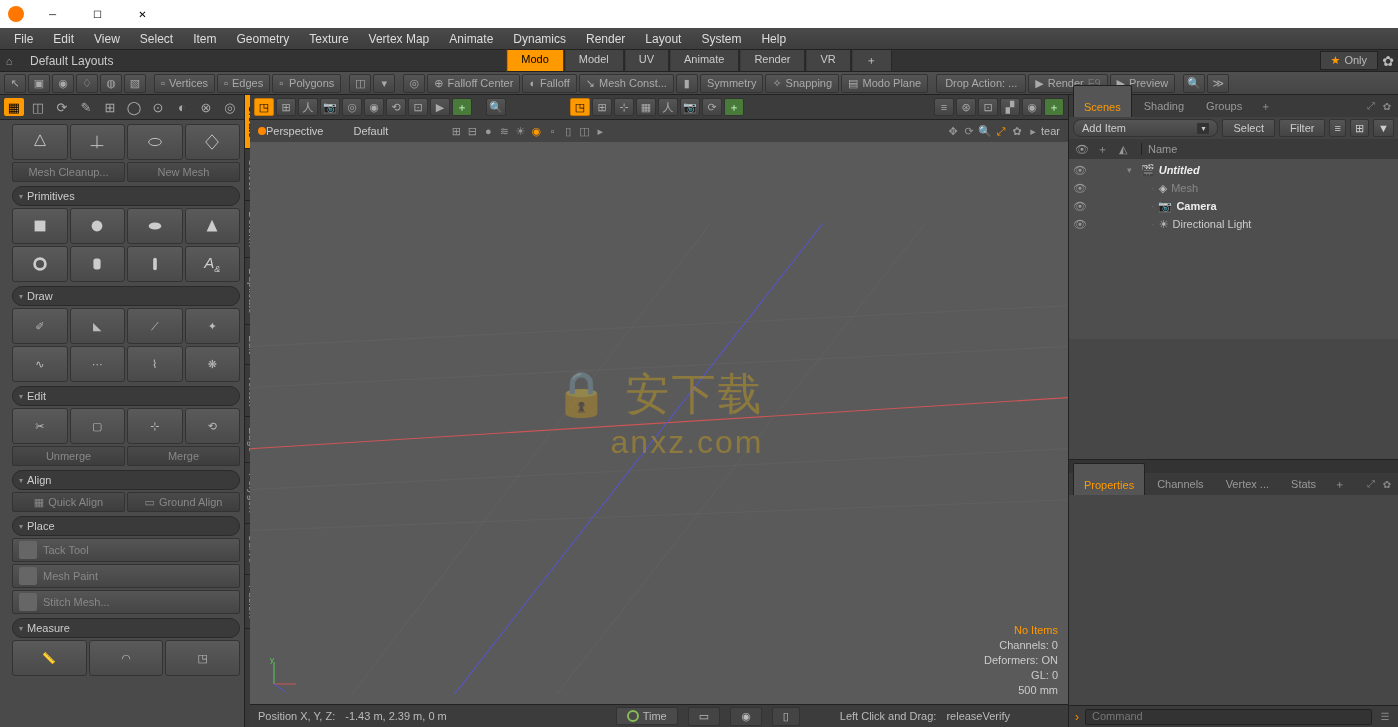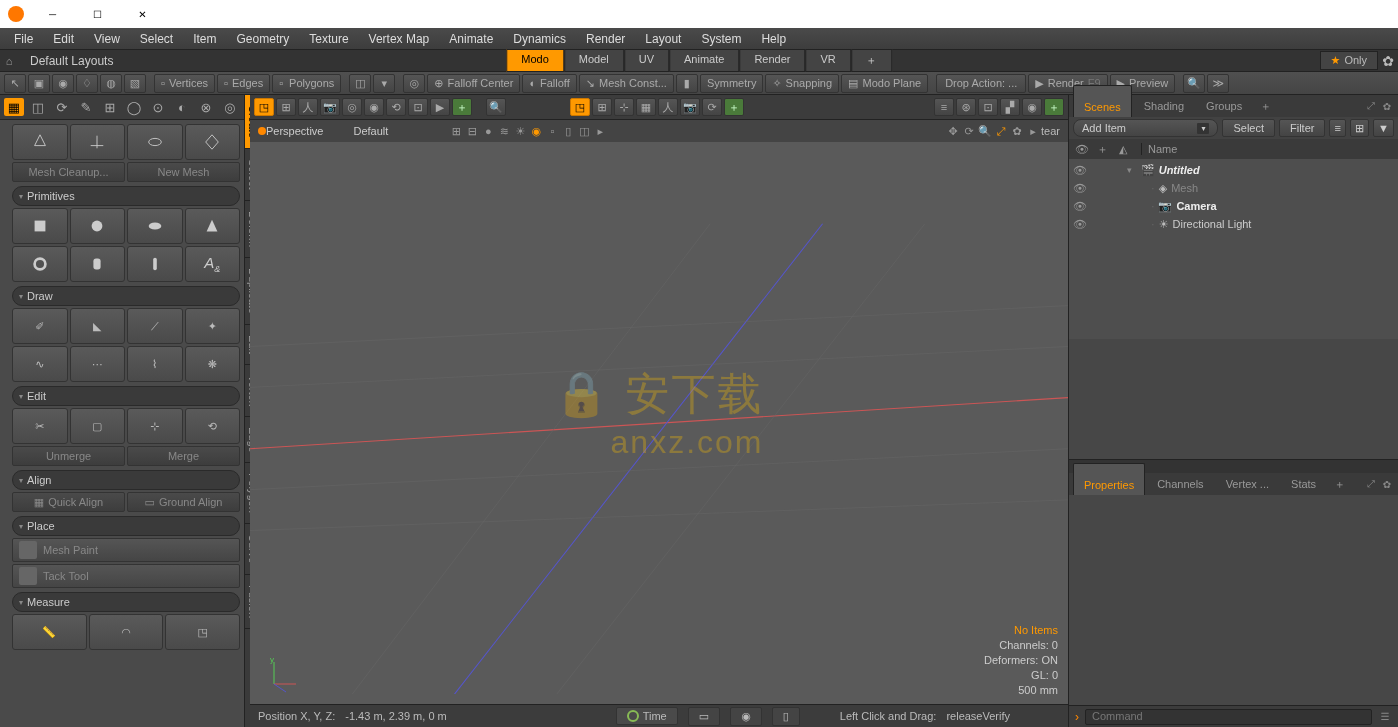--- a/index.html
+++ b/index.html
@@ -277,25 +277,29 @@
           <div class="halfbtn">Merge</div>
         </div>
         <div class="section">Align</div>
         <div class="toolrow">
           <div class="halfbtn">▦ <span style="margin-left:4px">Quick Align</span></div>
           <div class="halfbtn">▭ <span style="margin-left:4px">Ground Align</span></div>
         </div>
         <div class="section">Place</div>
         <div class="listbtn">
             <div class="ic"></div>
+            <span>Tack Tool</span>
+          </div>
+        <div class="listbtn">
+            <div class="ic"></div>
             <span>Mesh Paint</span>
           </div>
         <div class="listbtn">
             <div class="ic"></div>
-            <span>Tack Tool</span>
+            <span>Stitch Mesh...</span>
           </div>
         <div class="section">Measure</div>
         <div class="toolrow">
           <div class="toolbtn">📏</div>
           <div class="toolbtn">◠</div>
           <div class="toolbtn">◳</div>
         </div>
       </div>
     </div>
     <div class="vtabs">

